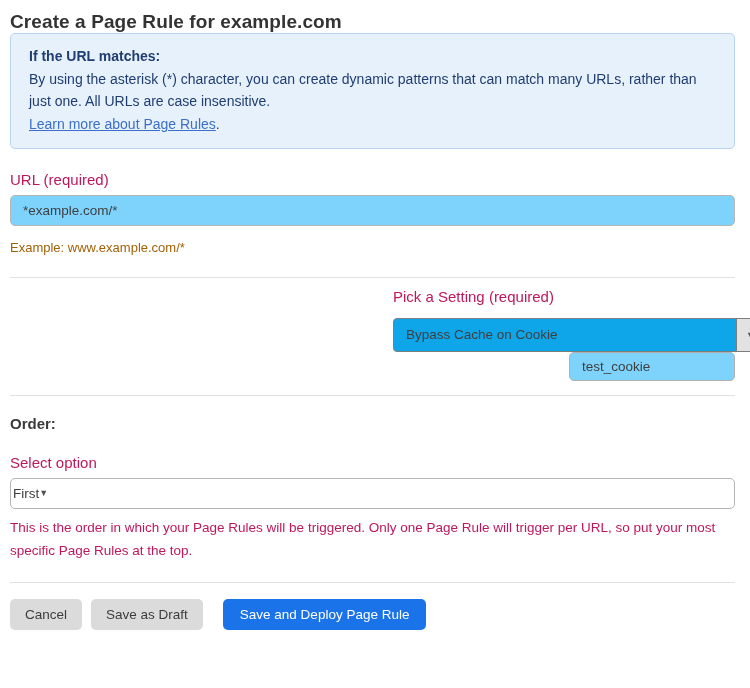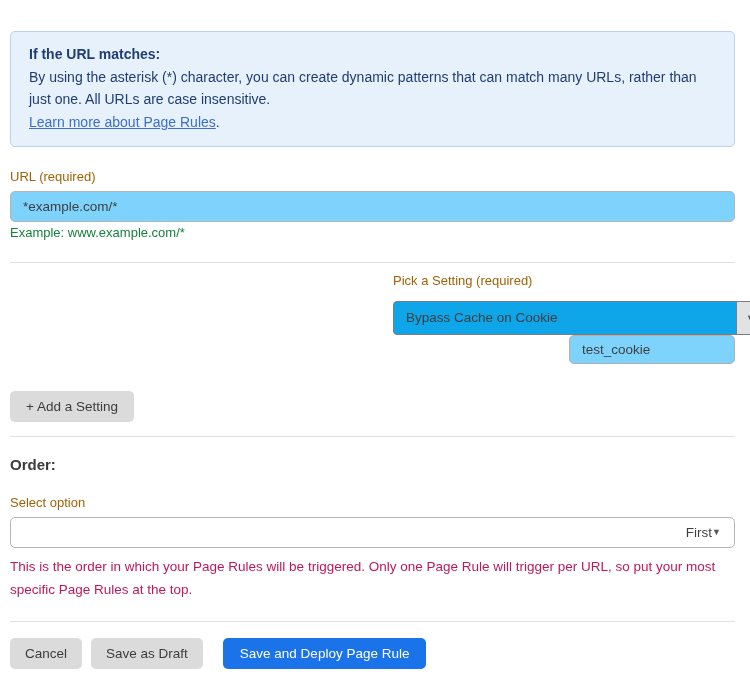--- a/index.html
+++ b/index.html
@@ -12,58 +12,57 @@
   .container { width: 750px; height: 688px; padding: 11px 15px 0 10px; }
 
   h1.page-title {
     font-size: 19px;
     font-weight: bold;
     color: #333333;
     letter-spacing: 0.1px;
   }
 
   .info-box {
-    margin-top: 20px;
     background: #e7f1fc;
     border: 1px solid #b8d3ee;
     border-radius: 5px;
     padding: 11px 18px 12px 18px;
     color: #1f3d70;
     font-size: 14px;
     line-height: 1.62;
   }
   .info-heading { font-weight: bold; }
   .info-link-line a {
     color: #3b6fc9;
     cursor: pointer;
   }
 
   .field-label {
     display: block;
     margin-top: 22px;
-    color: #a16207;
-    font-size: 13px;
+    color: #be185d;
+    font-size: 15px;
   }
   .text-input {
     display: block;
     margin-top: 7px;
     width: 100%;
     height: 31px;
     border: 1px solid #b5b5b5;
     border-radius: 5px;
     padding: 0 12px;
     font-family: "Liberation Sans", sans-serif;
     font-size: 13.5px;
     color: #3f3f3f;
     background: #7dd3fc;
     outline: none;
   }
   .helper-text {
-    margin-top: 3px;
-    color: #15803d;
+    margin-top: 14px;
+    color: #a16207;
     font-size: 13px;
   }
 
   .divider {
     border: none;
     border-top: 1px solid #e1e1e1;
     margin-top: 22px;
   }
 
   h2.section-heading {
@@ -127,28 +126,28 @@
     font-family: "Liberation Sans", sans-serif;
     font-size: 13.5px;
     color: #3c3c3c;
     cursor: pointer;
   }
   .add-setting-btn { margin-top: 27px; }
 
   .full-select {
     display: flex;
     align-items: center;
-    justify-content: flex-end;
+    justify-content: flex-start;
     margin-top: 7px;
     width: 100%;
     height: 31px;
     background: #ffffff;
     border: 1px solid #b5b5b5;
     border-radius: 5px;
-    padding: 0 13px;
+    padding: 0 2px;
     cursor: pointer;
     color: #3f3f3f;
     font-size: 13.5px;
   }
   .full-select .caret { color: #555555; font-size: 9px; }
 
   .order-desc {
     margin-top: 8px;
     color: #be185d;
     font-size: 13.5px;
@@ -175,20 +174,21 @@
     font-size: 13.5px;
     cursor: pointer;
     margin-left: 11px;
   }
 </style>
 </head>
 <body>
 
 <div class="container">
 
+  <h1 class="page-title">Create a Page Rule for example.com</h1>
 
   <div class="info-box">
     <p class="info-heading">If the URL matches:</p>
     <p class="info-body">By using the asterisk (*) character, you can create dynamic patterns that can match many URLs, rather than just one. All URLs are case insensitive.</p>
     <p class="info-link-line"><a href="#">Learn more about Page Rules</a><span>.</span></p>
   </div>
 
   <label class="field-label">URL (required)</label>
   <input class="text-input" type="text" value="*example.com/*" style="">
   <p class="helper-text">Example: www.example.com/*</p>
@@ -202,21 +202,20 @@
       <div class="custom-select">
         <span class="selected-text">Bypass Cache on Cookie</span>
         <span class="select-arrow-box">▼</span>
       </div>
     </div>
     <div class="settings-col value-col">
       <input class="text-input" type="text" value="test_cookie" style="">
     </div>
   </div>
 
-  <button class="gray-btn add-setting-btn">+ Add a Setting</button>
 
   <hr class="divider" style="margin-top:14px;">
 
   <h2 class="section-heading">Order:</h2>
 
   <label class="field-label">Select option</label>
   <div class="full-select">
     <span>First</span>
     <span class="caret">▼</span>
   </div>

